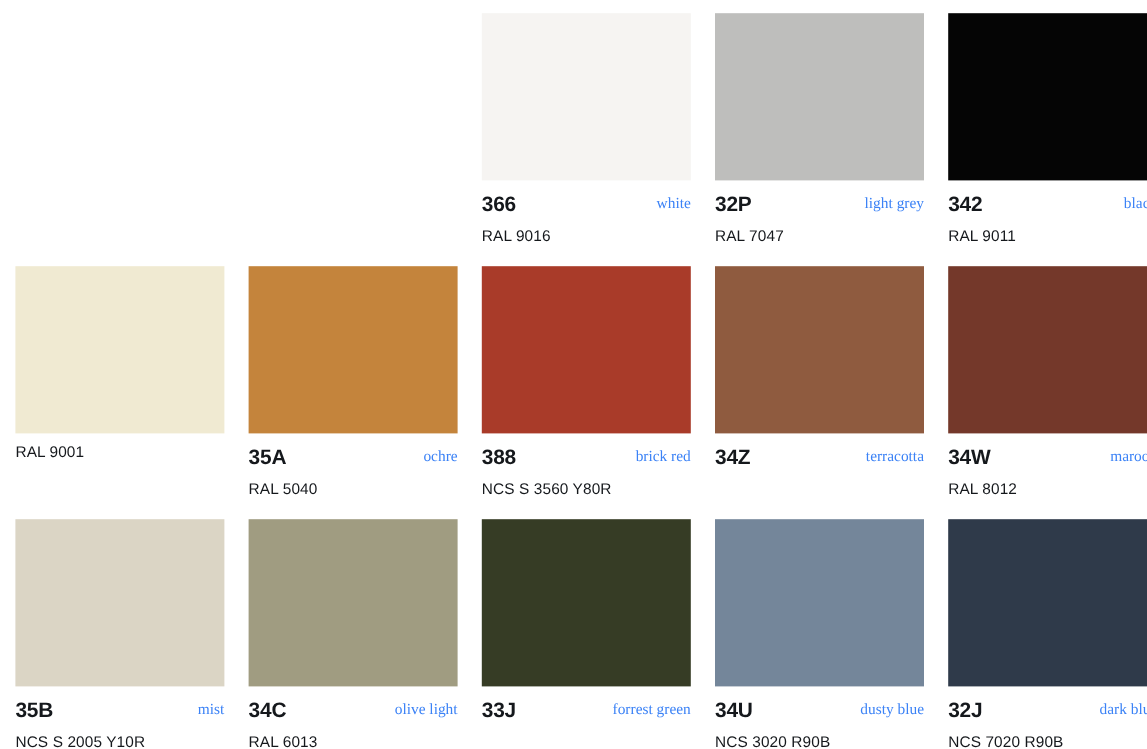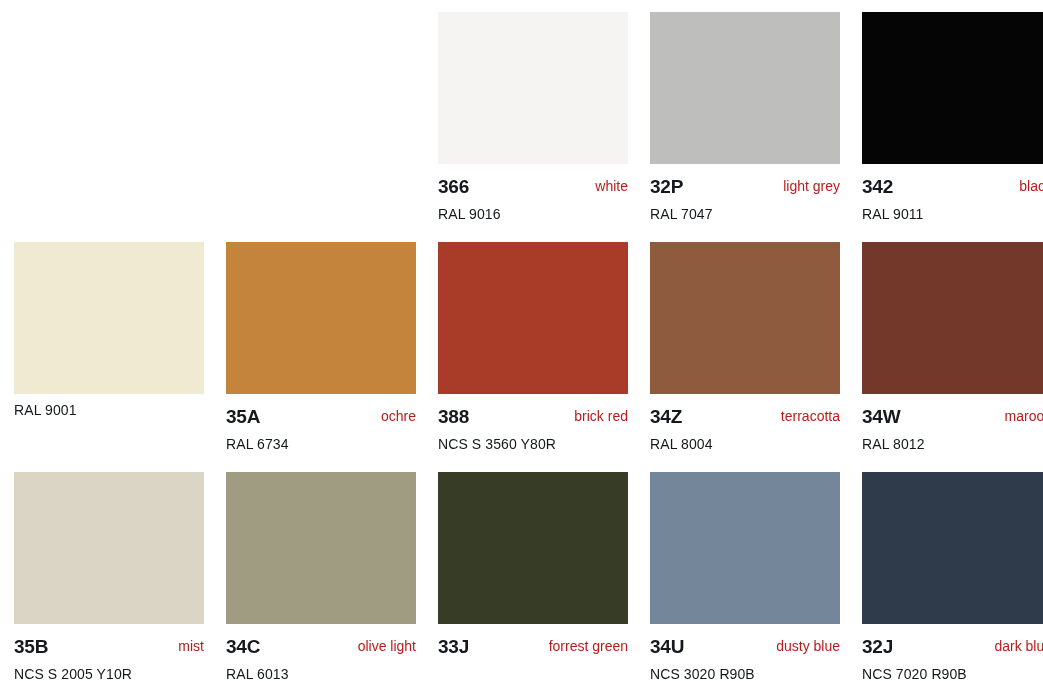--- a/index.html
+++ b/index.html
@@ -55,23 +55,24 @@
     font-size: 19px;
     font-weight: bold;
     color: #15181c;
     letter-spacing: -0.2px;
     line-height: 1;
   }
 
   .name {
     font-size: 14px;
     font-weight: normal;
-    color: #b91c1c;
+    color: #3b82f6;
     line-height: 1;
     text-align: right;
+    font-family: Liberation Serif, serif;
   }
 
   .ref {
     font-size: 14px;
     color: #15181c;
     line-height: 1;
     padding-top: 9px;
     letter-spacing: 0.1px;
   }
 </style>
@@ -117,41 +118,40 @@
         <div class="ref">RAL 9001</div>
       </div>
     </div>
     <div class="swatch-cell">
       <div class="chip" style="background: rgb(196, 132, 60);"></div>
       <div class="meta">
         <div class="meta-row">
           <span class="code">35A</span>
           <span class="name">ochre</span>
         </div>
-        <div class="ref">RAL 6734</div>
+        <div class="ref">RAL 5040</div>
       </div>
     </div>
     <div class="swatch-cell">
       <div class="chip" style="background: rgb(169, 59, 41);"></div>
       <div class="meta">
         <div class="meta-row">
           <span class="code">388</span>
           <span class="name">brick red</span>
         </div>
         <div class="ref">NCS S 3560 Y80R</div>
       </div>
     </div>
     <div class="swatch-cell">
       <div class="chip" style="background: rgb(143, 91, 63);"></div>
       <div class="meta">
         <div class="meta-row">
           <span class="code">34Z</span>
           <span class="name">terracotta</span>
         </div>
-        <div class="ref">RAL 8004</div>
       </div>
     </div>
     <div class="swatch-cell">
       <div class="chip" style="background: rgb(116, 56, 42);"></div>
       <div class="meta">
         <div class="meta-row">
           <span class="code">34W</span>
           <span class="name">maroon</span>
         </div>
         <div class="ref">RAL 8012</div>

